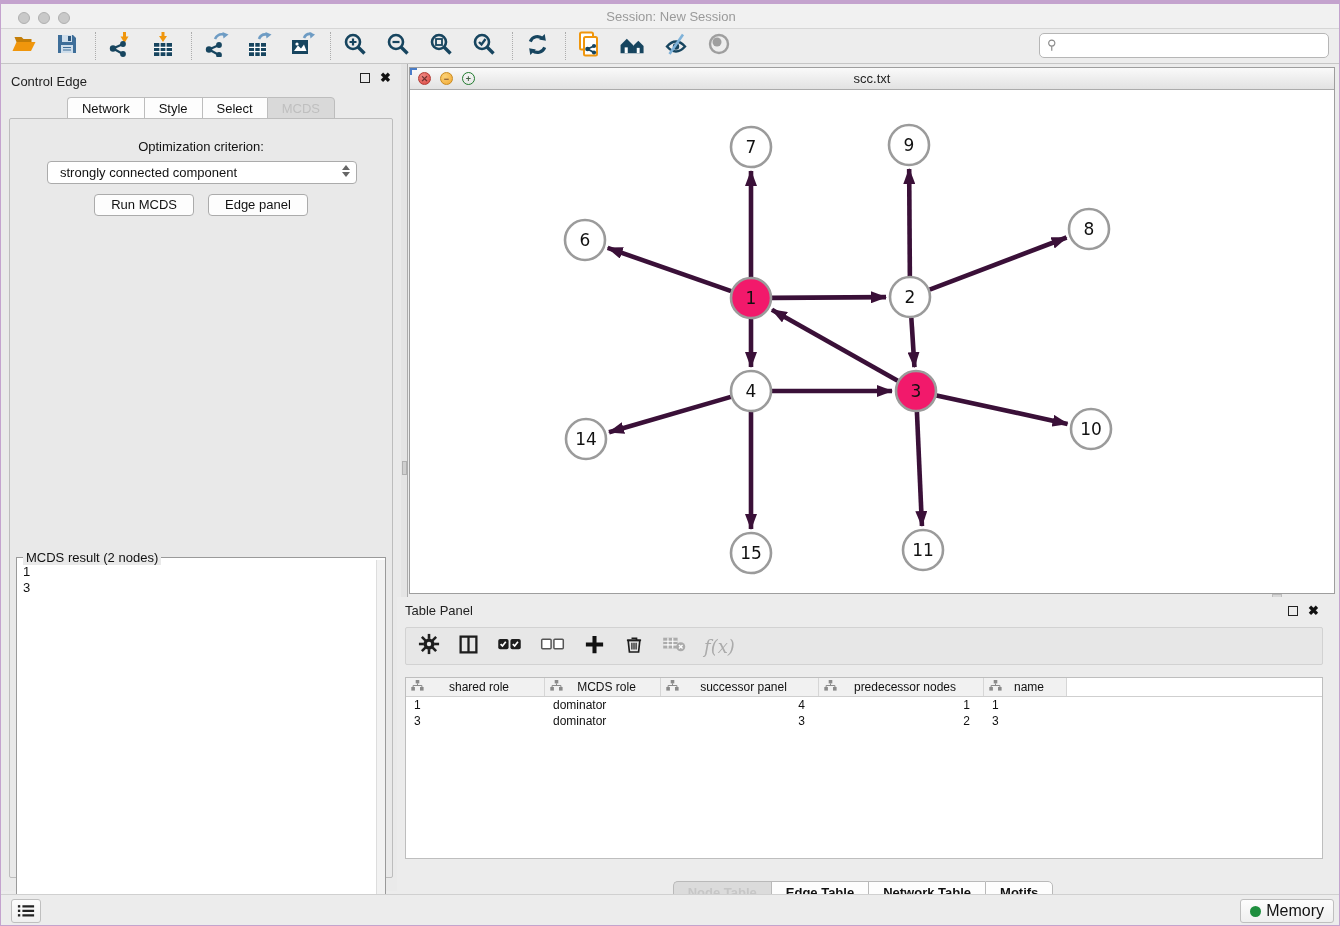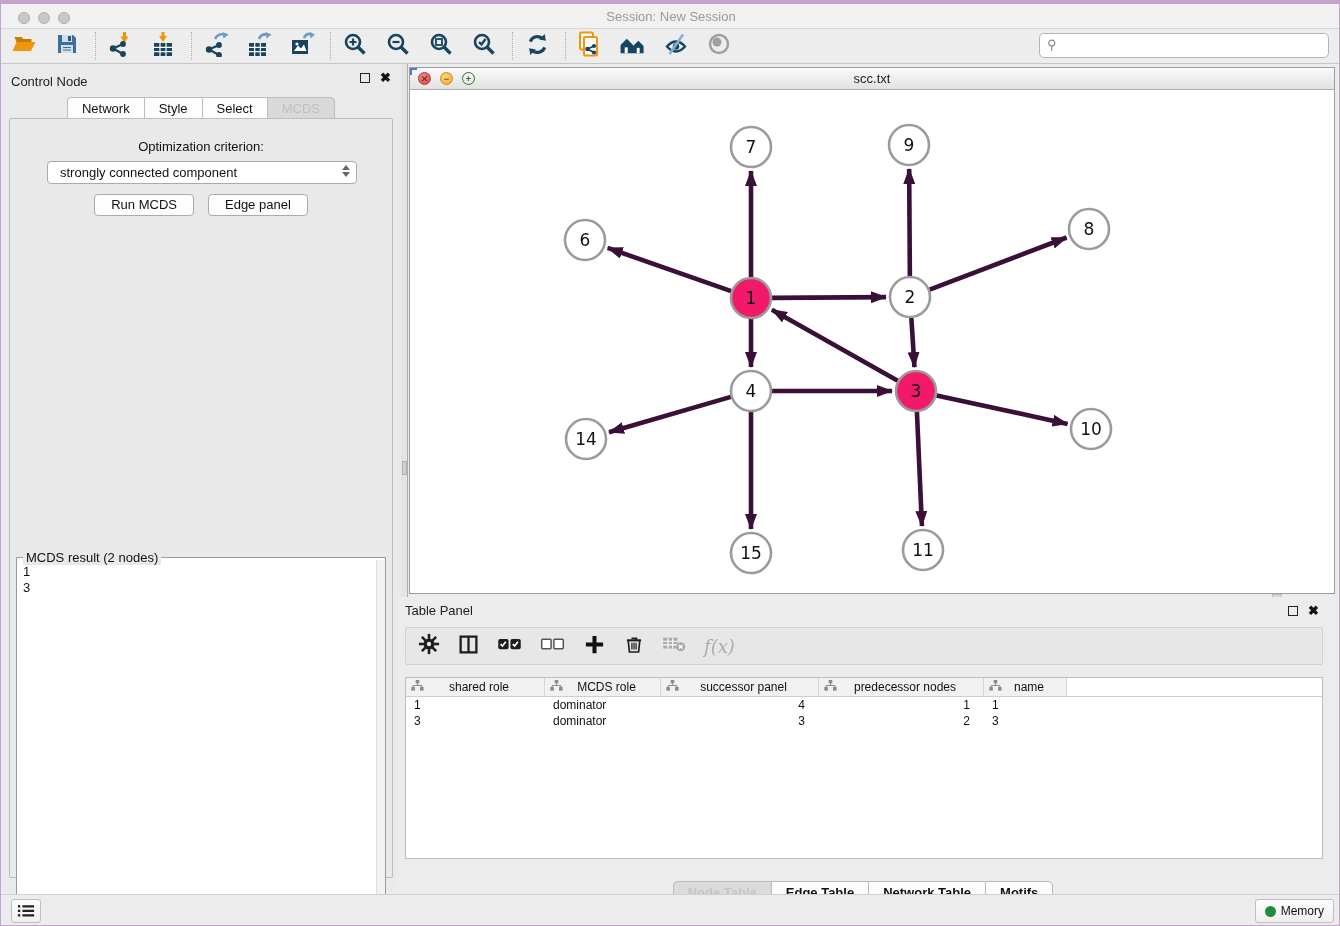--- a/index.html
+++ b/index.html
@@ -77,21 +77,21 @@
   .trow{display:flex;height:16px;}
   .td{font-size:12px;color:#111;line-height:16px;padding:0 8px;white-space:nowrap;overflow:hidden;}
   #tp-tabs{position:absolute;left:0;width:100%;top:268px;display:flex;justify-content:center;}
   .tp-tab{height:22px;padding:0 14px;font-size:13px;font-weight:bold;line-height:21px;background:#FDFDFD;border:1px solid #B9B9B9;border-right:none;color:#111;margin-top:16px;}
   .tp-tab:first-child{border-top-left-radius:5px;border-bottom-left-radius:5px;}
   .tp-tab:last-child{border-right:1px solid #B9B9B9;border-top-right-radius:5px;border-bottom-right-radius:5px;}
   .tp-tab.selected{background:#DBDBDB;color:#C6C6C6;}
 
   
   #status-bar{left:0;top:893px;width:1340px;height:32px;background:#ECECEC;border-top:1px solid #D0D0D0;}
-  .sb-btn{position:absolute;top:4px;height:24px;background:linear-gradient(#FDFDFD,#EFEFEF);border:1px solid #BFBFBF;border-radius:3px;display:flex;align-items:center;justify-content:center;gap:5px;font-size:12px;color:#111;}
+  .sb-btn{position:absolute;top:4px;height:24px;background:linear-gradient(#FDFDFD,#EFEFEF);border:1px solid #BFBFBF;border-radius:3px;display:flex;align-items:center;justify-content:center;gap:5px;font-size:16px;color:#111;}
   #console-btn{left:10px;width:30px;}
   #memory-btn{right:7px;padding:0 9px;}
   #memory-dot{width:11px;height:11px;border-radius:50%;background:#1E8E3E;}
 </style>
 </head>
 <body>
 
 <div id="app">
 
   <div id="titlebar" class="abs">
@@ -240,21 +240,21 @@
             <circle cx="11" cy="11" r="4.5" fill="#9E9E9E"></circle>
           </svg></span>
       </span>
     </div>
   <div id="search-wrap" class="abs">
     <input id="search-input" type="text" placeholder="" style="">
     <span id="search-glyph">⚲</span>
   </div>
 
   <div id="control-panel" class="abs">
-    <div id="cp-title" class="panel-title">Control Node</div>
+    <div id="cp-title" class="panel-title">Control Edge</div>
     <div class="panel-btns">
       <span class="float-box"></span>
       <span class="close-x">✖</span>
     </div>
     <div id="cp-tabs">
         <div class="cp-tab">Network</div>
         <div class="cp-tab">Style</div>
         <div class="cp-tab">Select</div>
         <div class="cp-tab selected">MCDS</div>
       </div>

